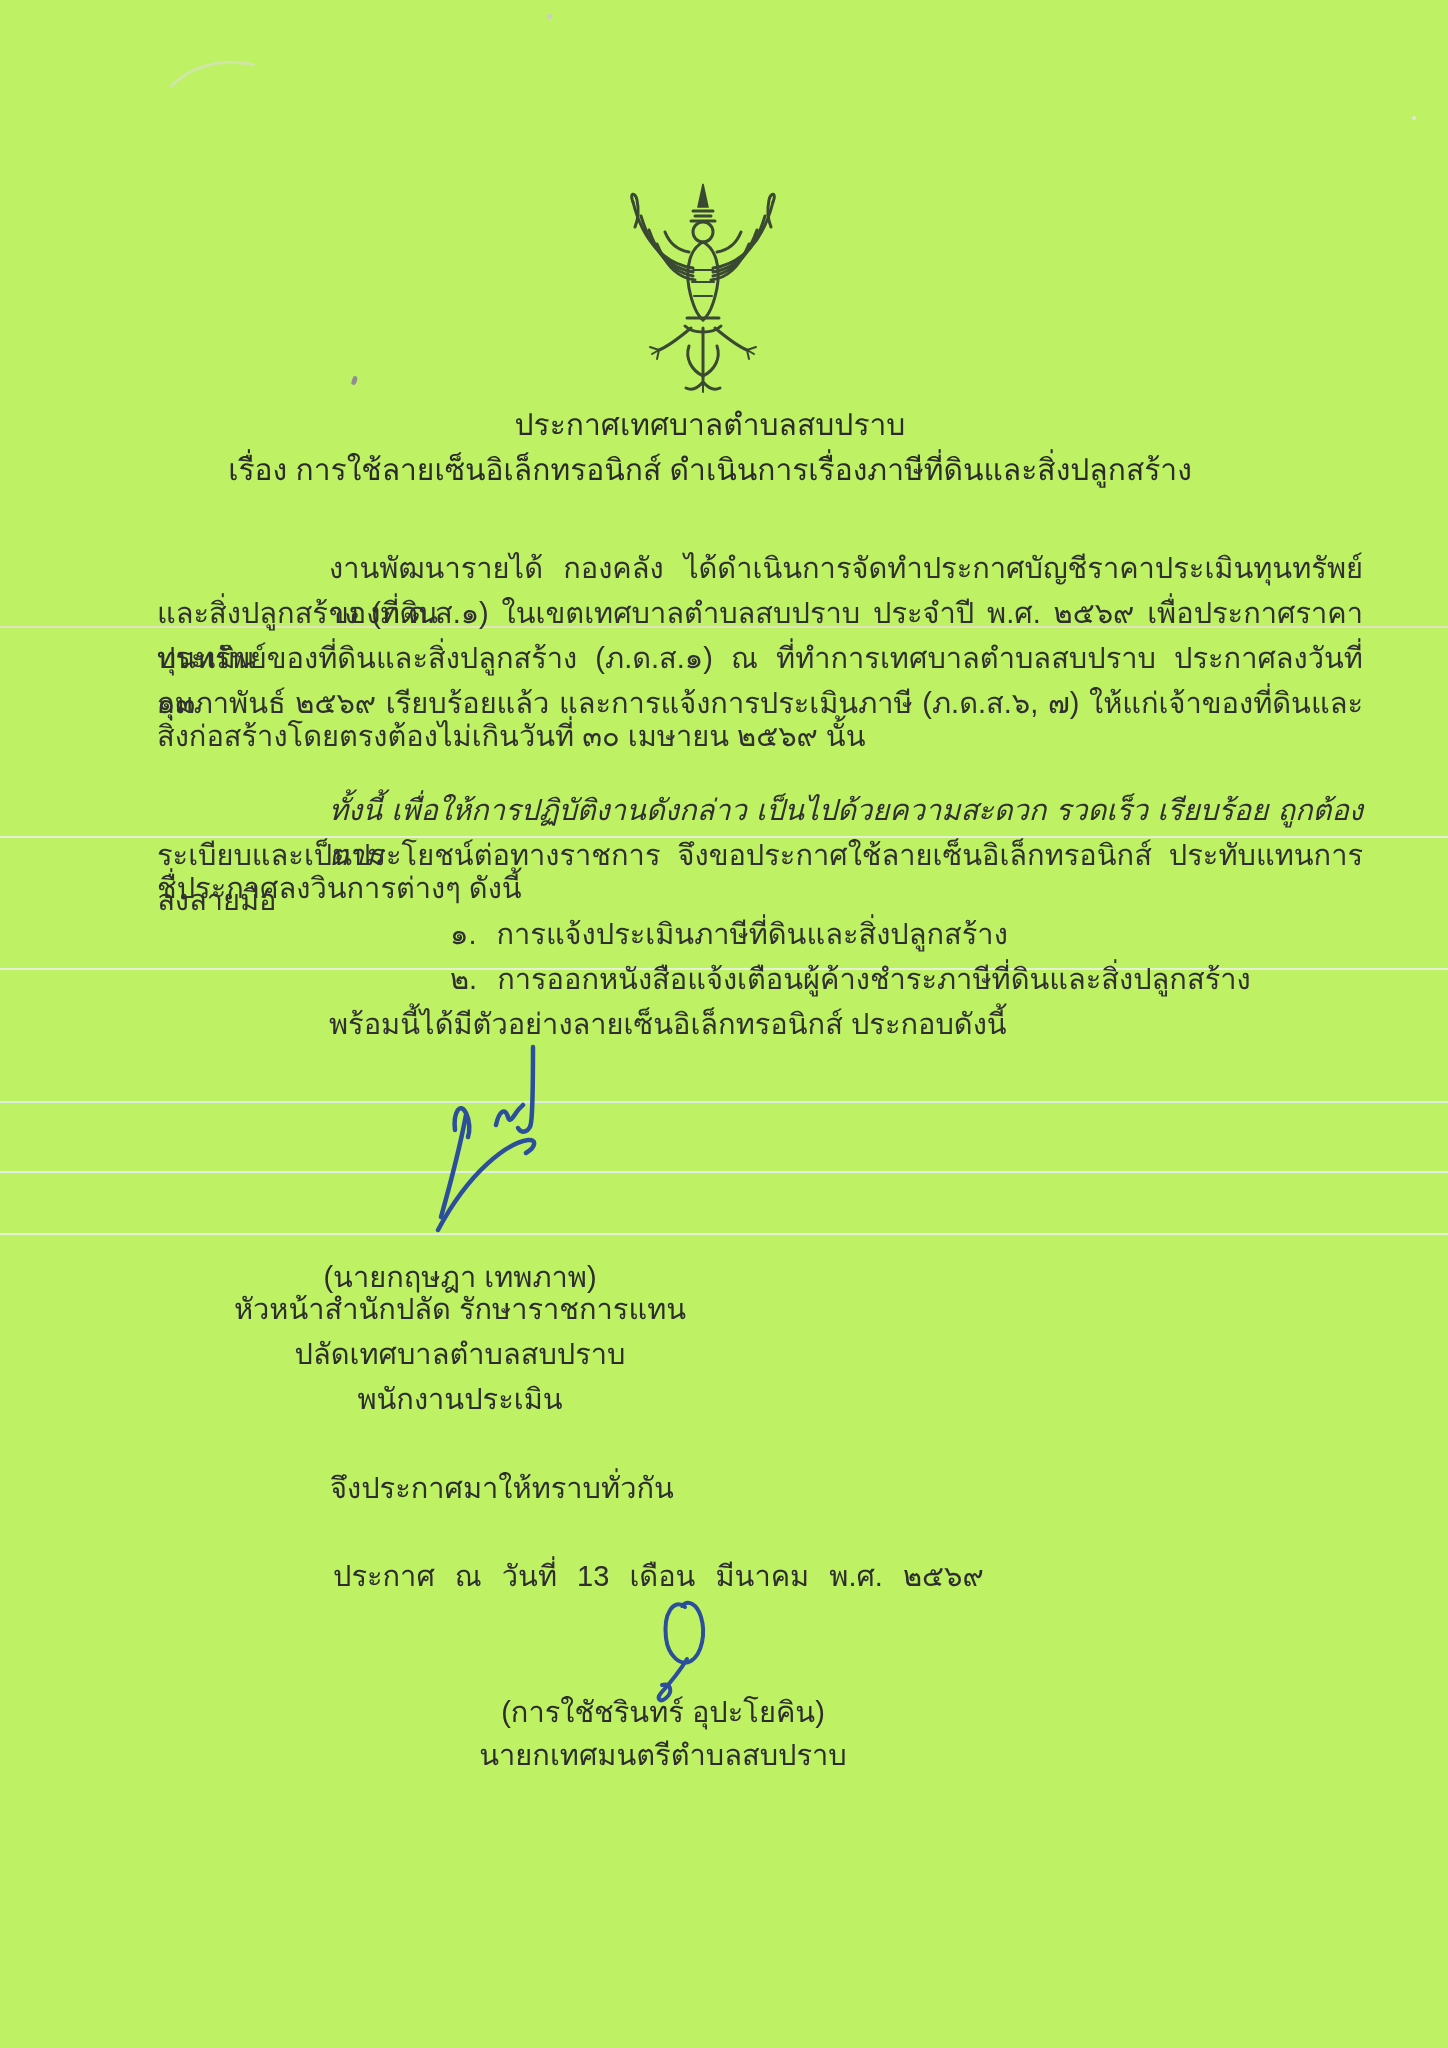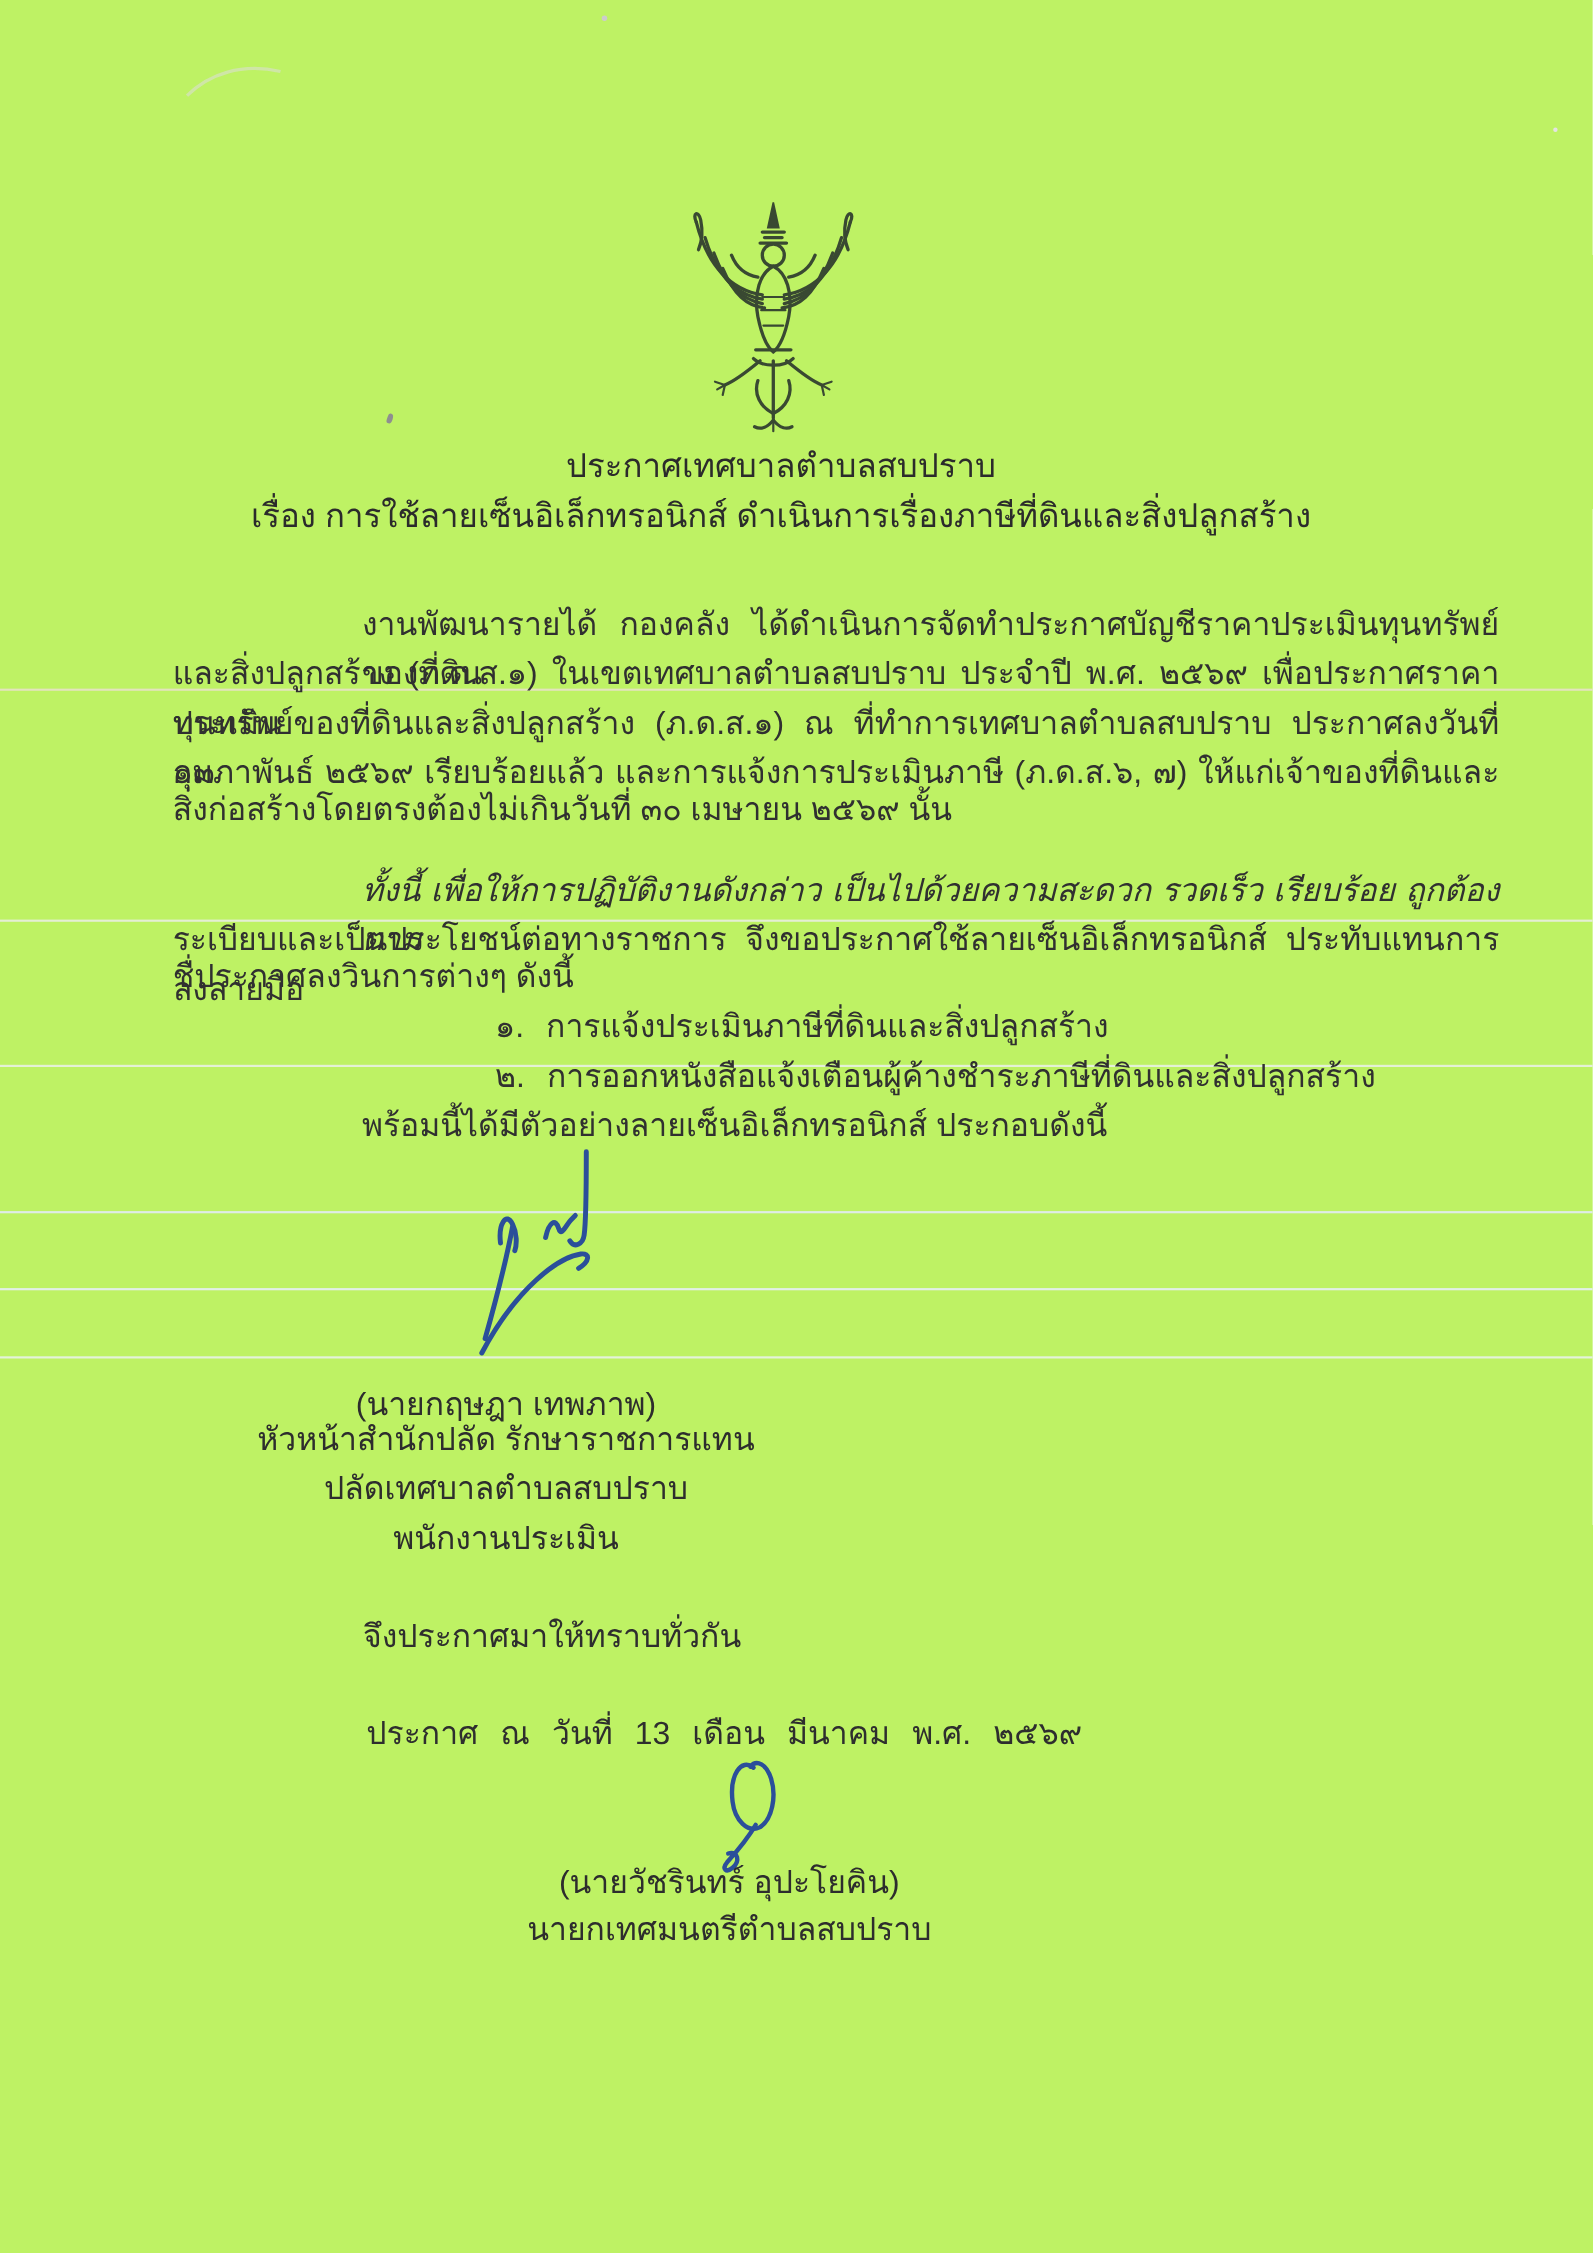--- a/index.html
+++ b/index.html
@@ -139,19 +139,19 @@
   <div class="abs" style="left:630px;top:1593px;">
     <svg width="100" height="118" viewBox="0 0 100 118">
       <g fill="none" stroke="#2b4f9a" stroke-width="4" stroke-linecap="round">
         <path d="M55,14 C44,5 33,20 36,45 C38,62 50,74 61,68 C72,61 76,40 71,24 C67,11 58,6 52,13"></path>
         <path d="M57,66 C50,78 40,90 31,100 C26,106 30,110 36,105 C43,99 41,89 32,92"></path>
       </g>
     </svg>
   </div>
 
   <div class="cblock" style="left:363px;top:1690px;width:600px;">
-    <div>(นายวัชรินทร์  อุปะโยคิน)</div>
+    <div>(การใชัชรินทร์  อุปะโยคิน)</div>
   </div>
   <div class="cblock" style="left:363px;top:1733px;width:600px;">
     <div>นายกเทศมนตรีตำบลสบปราบ</div>
   </div>
 
 </div>
 
 </body></html>

